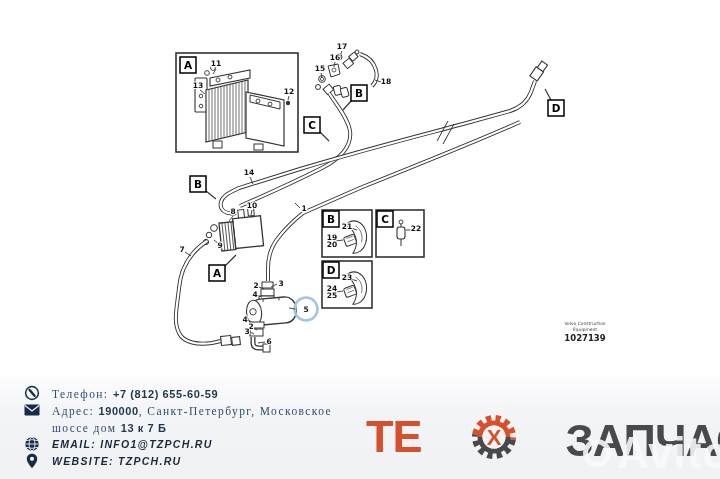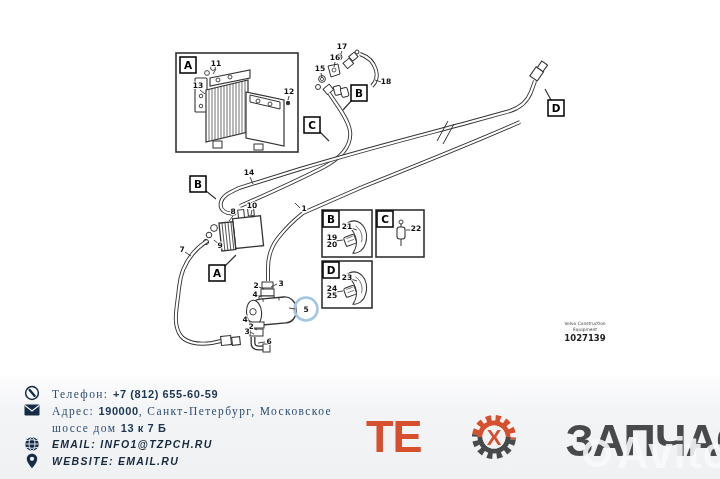--- a/index.html
+++ b/index.html
@@ -287,21 +287,21 @@
             <path d="M2,4.7 Q8,2.6 14,4.7 M2,11.3 Q8,13.4 14,11.3"></path>
           </g>
         </svg>
         <span class="caps">EMAIL: INFO1@TZPCH.RU</span>
       </div>
       <div class="c-row">
         <svg class="ico" viewBox="0 0 16 16">
           <path d="M8,0.8 C5,0.8 2.8,3 2.8,5.9 C2.8,9.6 8,15.2 8,15.2 C8,15.2 13.2,9.6 13.2,5.9 C13.2,3 11,0.8 8,0.8 Z" fill="#142c47"></path>
           <circle cx="8" cy="5.8" r="2.1" fill="#f2f3f5"></circle>
         </svg>
-        <span class="caps">WEBSITE: EMAIL.RU</span>
+        <span class="caps">WEBSITE: TZPCH.RU</span>
       </div>
     </div>
 
     <div class="logo">
       <span class="logo-te">ТЕ</span>
       <svg class="gear" width="50" height="50" viewBox="-25 -25 50 50">
         <g transform="rotate(8)">
           <path d="M-18,0 A18,18 0 0 1 18,0" fill="none" stroke="#d6502e" stroke-width="8" stroke-dasharray="5 4"></path>
           <path d="M18,0 A18,18 0 0 1 -18,0" fill="none" stroke="#47494b" stroke-width="8" stroke-dasharray="5 4"></path>
         </g>

